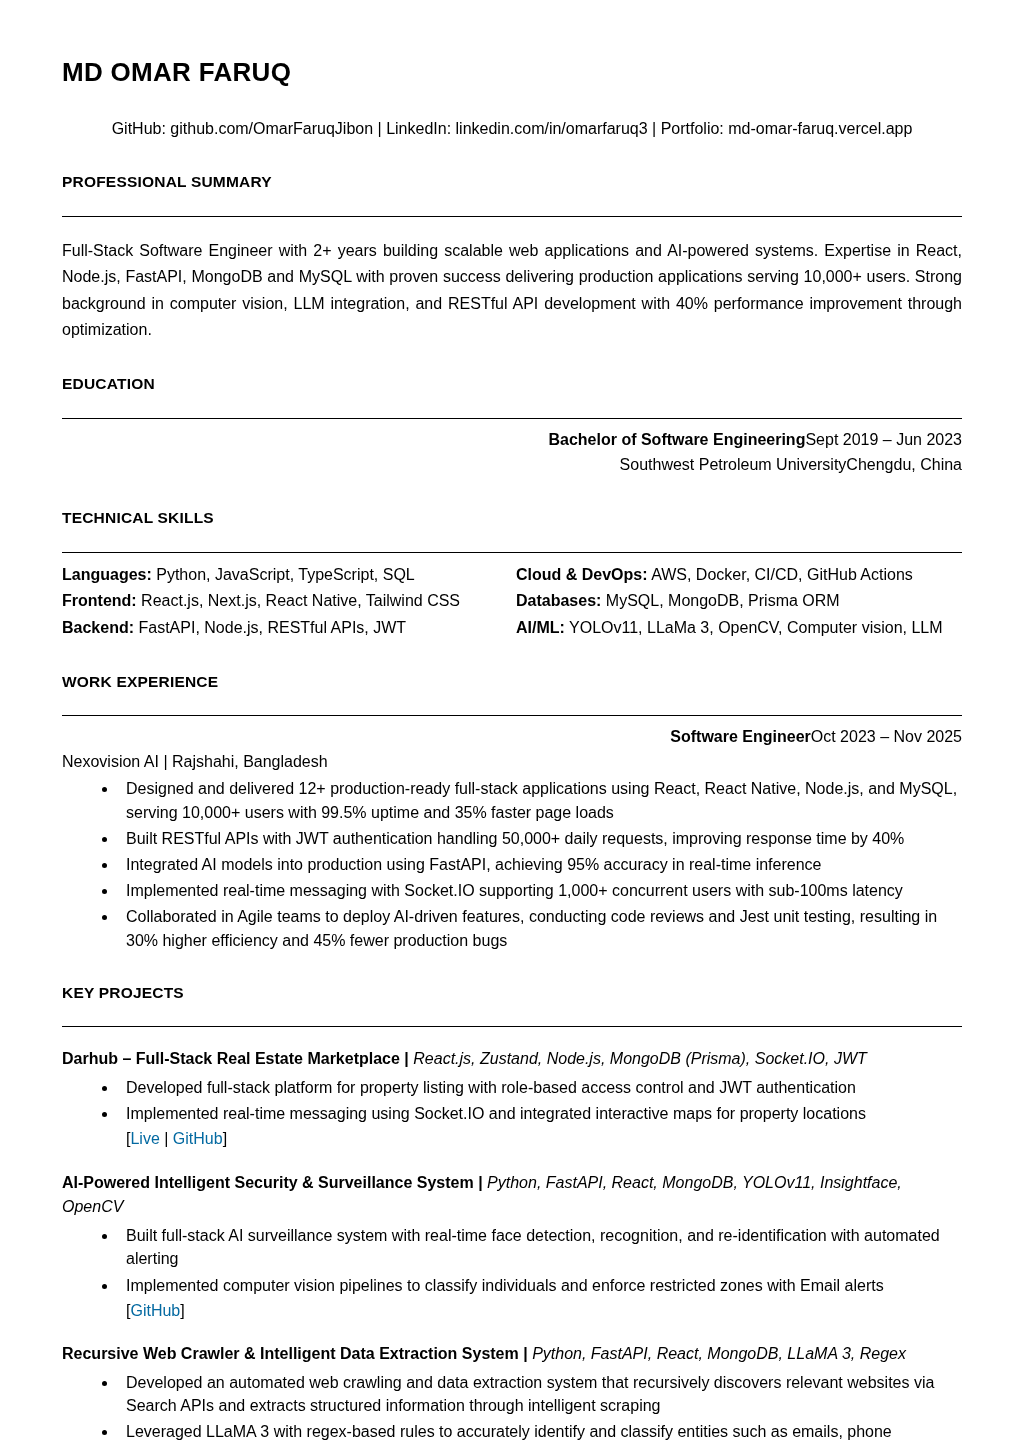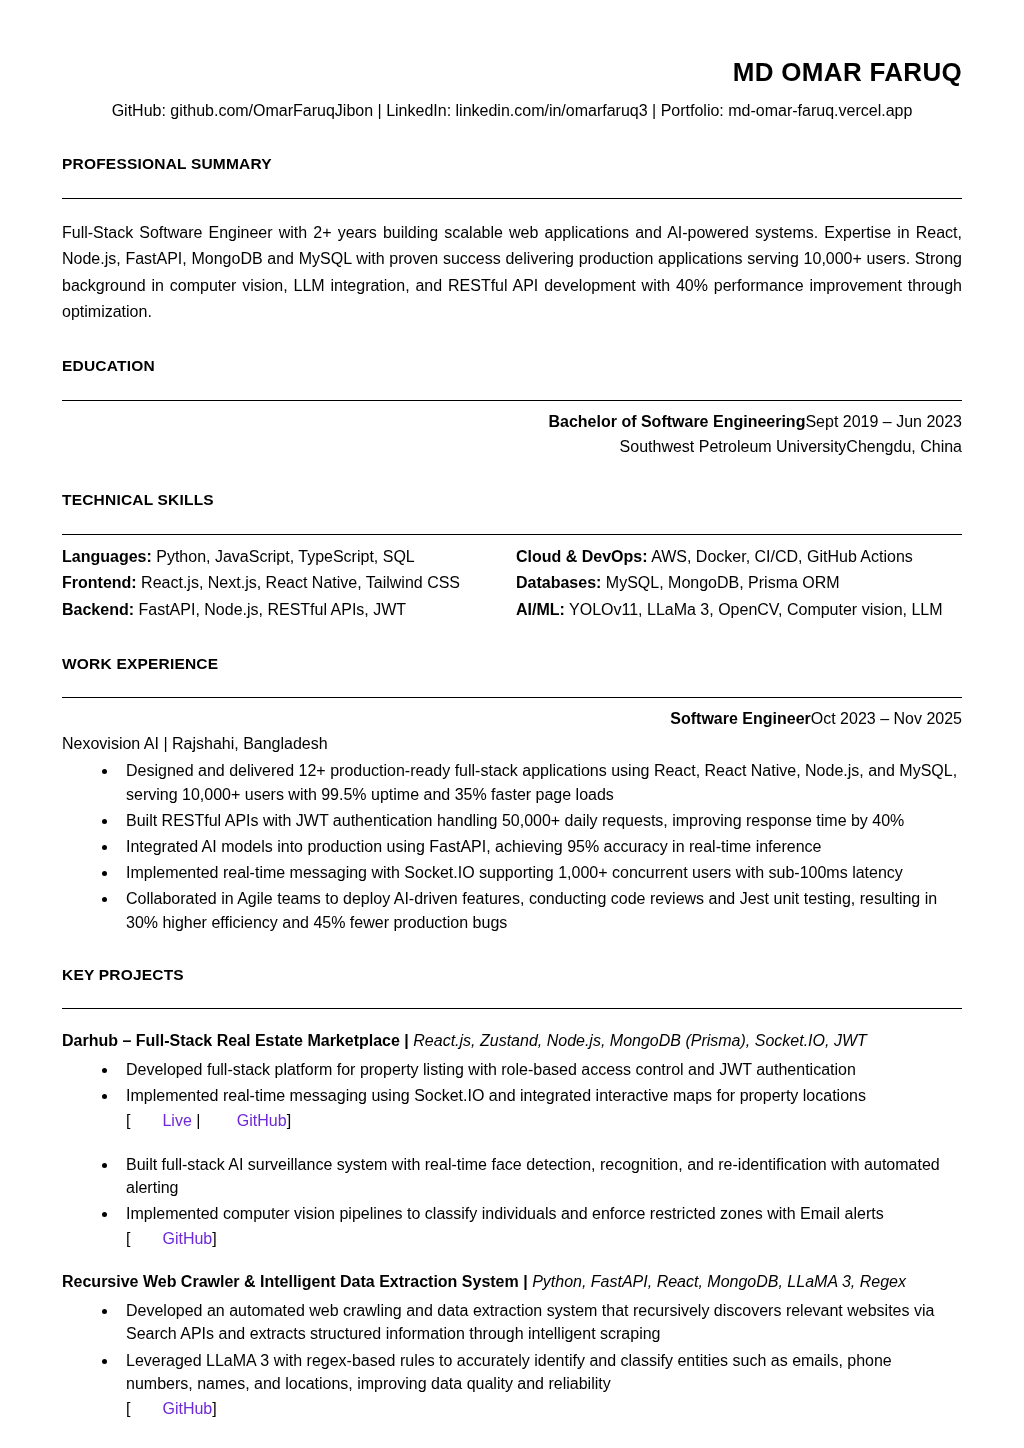--- a/index.html
+++ b/index.html
@@ -9,25 +9,25 @@
     min-height: 1448px;
     font-family: "Liberation Sans", sans-serif;
     color: #000000;
     font-size: 16px;
     line-height: 1.45;
   }
   .page { padding: 54px 62px 40px 62px; }
 
   
   .name {
-    text-align: right;
+    text-align: left;
     font-size: 26px;
     font-weight: bold;
     letter-spacing: 0.3px;
-    margin-bottom: 6px;
+    margin-bottom: 24px;
   }
   .contact {
     text-align: center;
     font-size: 16px;
     line-height: 1.6;
   }
 
   
   .section { margin-top: 30px; }
   .sh {
@@ -72,24 +72,23 @@
     margin-bottom: 3px;
   }
 
   
   .project { margin-top: 20px; }
   .project:first-of-type { margin-top: 2px; }
   .proj-title { line-height: 1.55; }
   .proj-stack { font-style: italic; font-weight: normal; }
   .links-line { margin-top: 2px; }
   a.link {
-    color: #6d28d9;
+    color: #0369a1;
     text-decoration: none;
     cursor: pointer;
-    margin-left: 32px;
   }
 </style>
 </head>
 <body>
 
 <div class="page">
 
   <div class="name">MD OMAR FARUQ</div>
   <div class="contact">GitHub: github.com/OmarFaruqJibon | LinkedIn: linkedin.com/in/omarfaruq3 | Portfolio: md-omar-faruq.vercel.app</div>
 
@@ -171,20 +170,24 @@
       <ul class="bullets">
         <li>Developed full-stack platform for property listing with role-based access control and JWT authentication</li>
         <li>
           <span>Implemented real-time messaging using Socket.IO and integrated interactive maps for property locations</span>
           <div class="links-line"><span>[</span><a class="link">Live</a><span> | </span><a class="link">GitHub</a><span>]</span></div>
         </li>
       </ul>
     </div>
 
     <div class="project">
+      <div class="proj-title">
+        <span class="b">AI-Powered Intelligent Security &amp; Surveillance System |</span>
+        <span class="proj-stack">Python, FastAPI, React, MongoDB, YOLOv11, Insightface, OpenCV</span>
+      </div>
       <ul class="bullets">
         <li>Built full-stack AI surveillance system with real-time face detection, recognition, and re-identification with automated alerting</li>
         <li>
           <span>Implemented computer vision pipelines to classify individuals and enforce restricted zones with Email alerts</span>
           <div class="links-line"><span>[</span><a class="link">GitHub</a><span>]</span></div>
         </li>
       </ul>
     </div>
 
     <div class="project">

